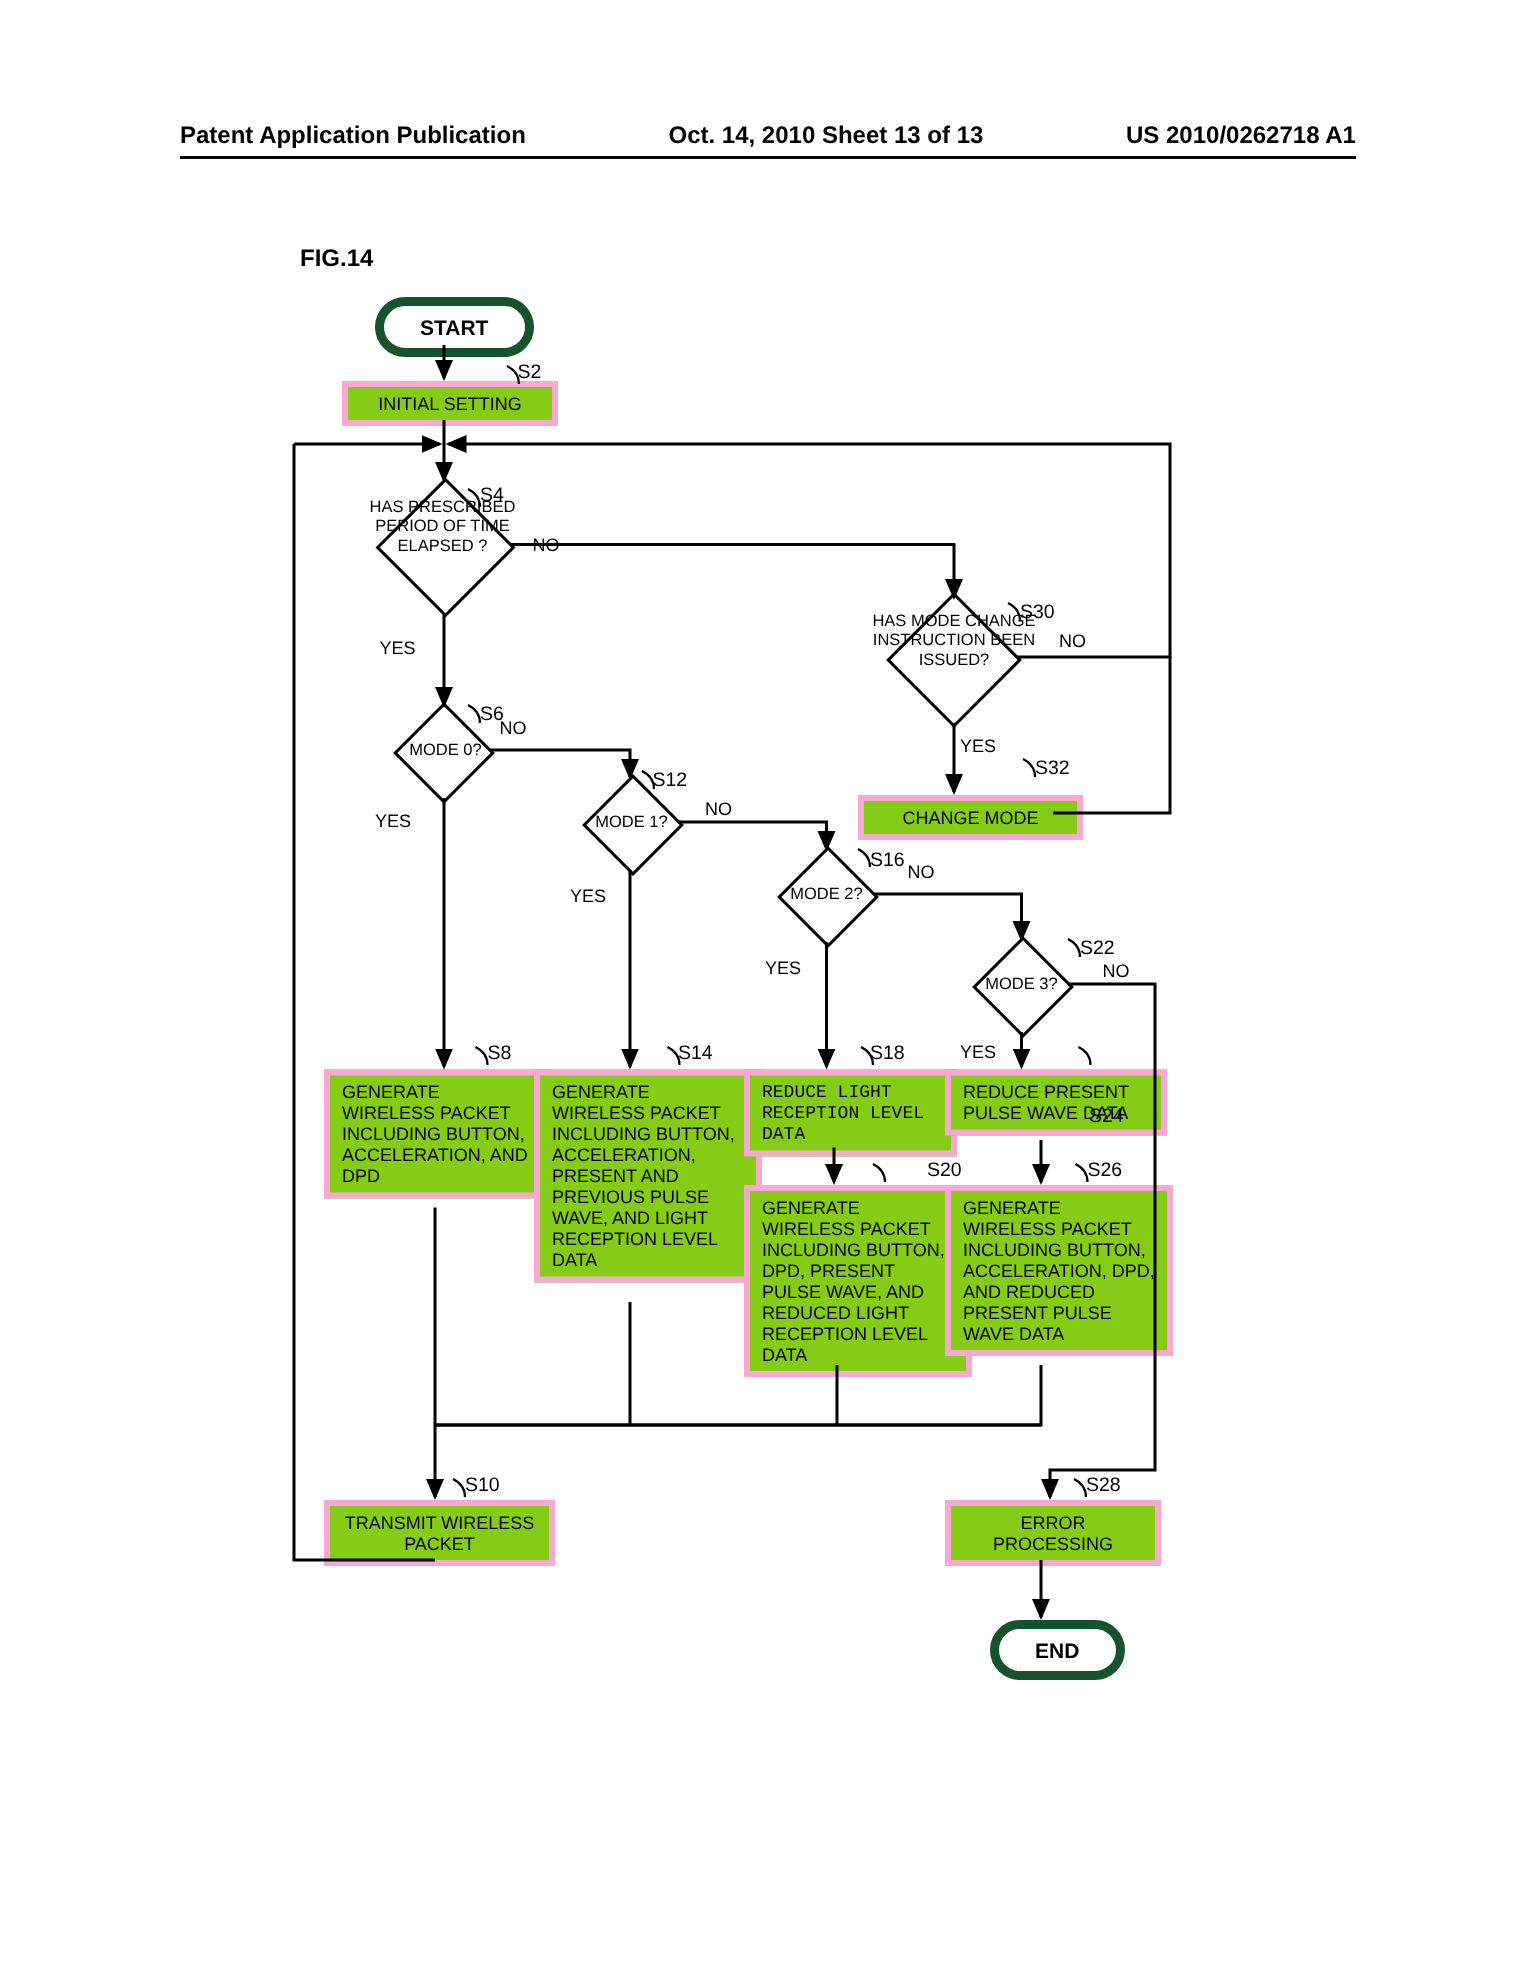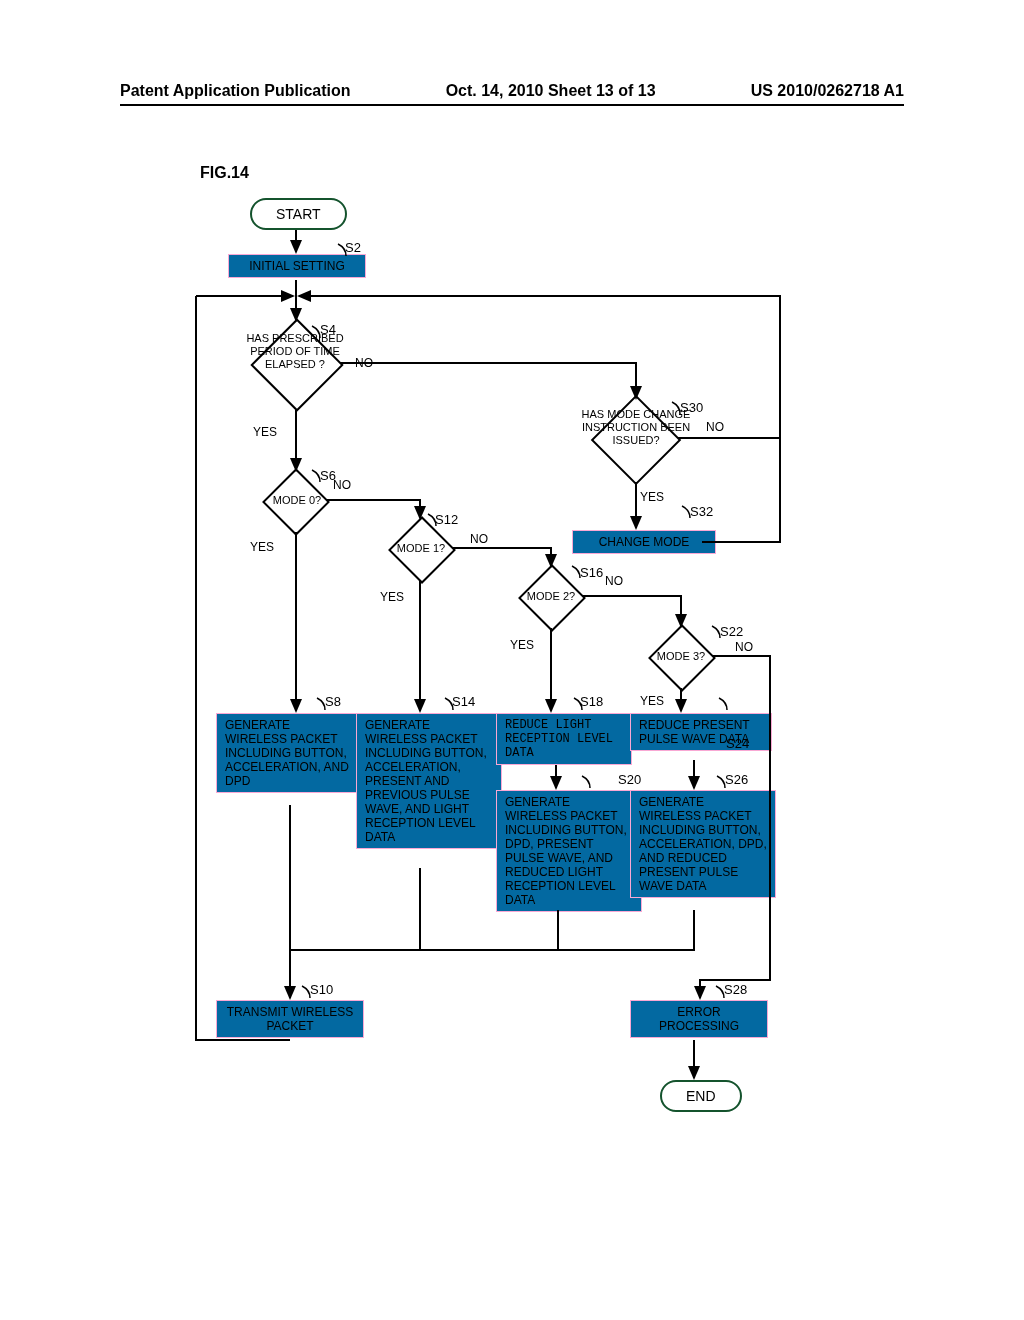--- a/index.html
+++ b/index.html
@@ -31,34 +31,34 @@
   }
   .fig-label {
     position: absolute;
     top: 164px;
     left: 200px;
     font-size: 16px;
     font-weight: bold;
   }
   .terminator {
     position: absolute;
-    border: 2px solid #14532d;
+    border: 6px solid #14532d;
     border-radius: 50px;
     padding: 6px 24px;
     font-size: 14px;
     text-align: center;
-    font-weight: normal;
+    font-weight: bold;
   }
   .process {
     position: absolute;
-    border: 1px solid #f9a8d4;
+    border: 4px solid #f9a8d4;
     padding: 4px 8px;
     font-size: 12px;
     text-align: left;
-    background: #0369a1;
+    background: #84cc16;
   }
   .process-center {
     text-align: center;
   }
   .decision {
     position: absolute;
     transform: rotate(45deg);
     border: 2px solid black;
     background: white;
   }

